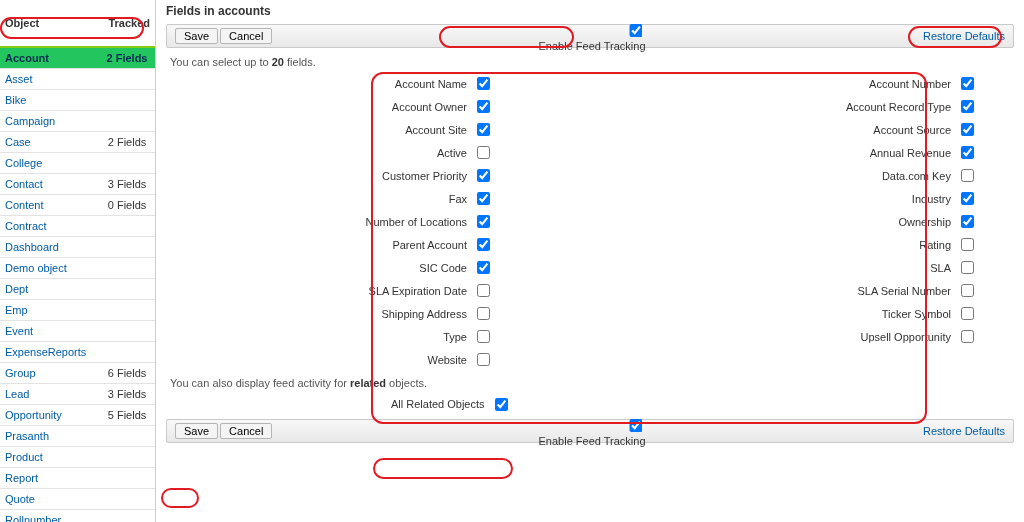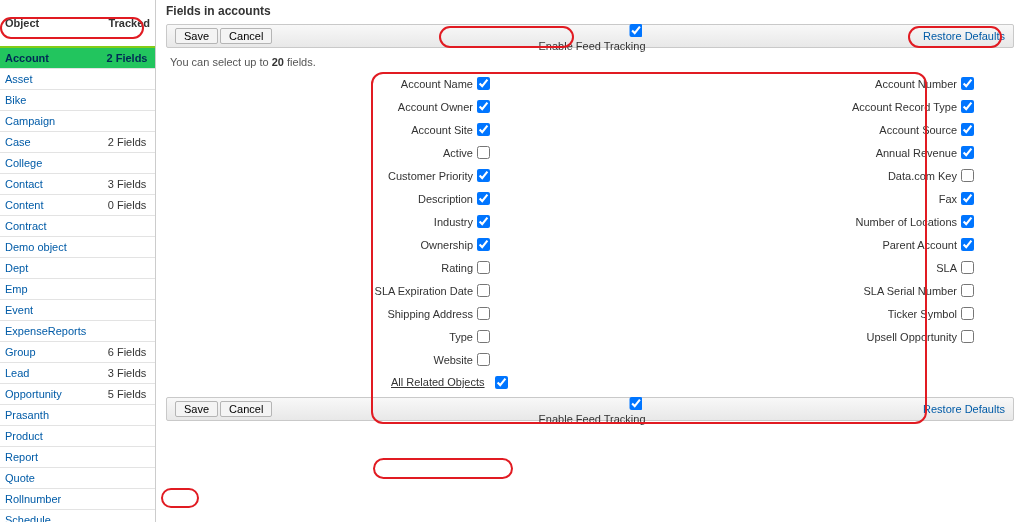--- a/index.html
+++ b/index.html
@@ -116,36 +116,36 @@
   }
   .field-row {
     display: flex;
     align-items: center;
     justify-content: flex-end;
     height: 23px;
   }
   .field-row label {
     text-align: right;
     color: #333;
-    padding-right: 4px;
+    padding-right: 10px;
     white-space: nowrap;
   }
   .field-row input[type="checkbox"] {
     margin: 0;
     width: 13px;
     height: 13px;
   }
   .related-row {
     display: flex;
     align-items: center;
     justify-content: flex-start;
     padding-left: 225px;
     height: 22px;
   }
-  .related-row label { padding-right: 6px; text-decoration: underline; }
+  .related-row label { padding-right: 6px; }
   
   .red-ring {
     border: 2px solid #e11b22;
     border-radius: 12px;
     position: absolute;
     pointer-events: none;
   }
 </style>
 </head>
 <body>
@@ -191,20 +191,24 @@
           </tr>
           <tr>
             <td>Content</td>
             <td class="tracked">0 Fields</td>
           </tr>
           <tr>
             <td>Contract</td>
             <td class="tracked"></td>
           </tr>
           <tr>
+            <td>Dashboard</td>
+            <td class="tracked"></td>
+          </tr>
+          <tr>
             <td>Demo object</td>
             <td class="tracked"></td>
           </tr>
           <tr>
             <td>Dept</td>
             <td class="tracked"></td>
           </tr>
           <tr>
             <td>Emp</td>
             <td class="tracked"></td>
@@ -309,24 +313,20 @@
         </div>
         <div class="field-row">
           <label>Customer Priority</label>
           <input type="checkbox" checked="" style="">
         </div>
         <div class="field-row">
           <label>Data.com Key</label>
           <input type="checkbox" style="">
         </div>
         <div class="field-row">
-          <label>Description</label>
-          <input type="checkbox" checked="" style="">
-        </div>
-        <div class="field-row">
           <label>Fax</label>
           <input type="checkbox" checked="" style="">
         </div>
         <div class="field-row">
           <label>Industry</label>
           <input type="checkbox" checked="" style="">
         </div>
         <div class="field-row">
           <label>Number of Locations</label>
           <input type="checkbox" checked="" style="">
@@ -337,20 +337,24 @@
         </div>
         <div class="field-row">
           <label>Parent Account</label>
           <input type="checkbox" checked="" style="">
         </div>
         <div class="field-row">
           <label>Rating</label>
           <input type="checkbox" style="">
         </div>
         <div class="field-row">
+          <label>SIC Code</label>
+          <input type="checkbox" checked="" style="">
+        </div>
+        <div class="field-row">
           <label>SLA</label>
           <input type="checkbox" style="">
         </div>
         <div class="field-row">
           <label>SLA Expiration Date</label>
           <input type="checkbox" style="">
         </div>
         <div class="field-row">
           <label>SLA Serial Number</label>
           <input type="checkbox" style="">
@@ -370,20 +374,23 @@
         <div class="field-row">
           <label>Upsell Opportunity</label>
           <input type="checkbox" style="">
         </div>
         <div class="field-row">
           <label>Website</label>
           <input type="checkbox" style="">
         </div>
       </div>
 
+    <div class="hint" style="margin-top:6px">
+      <span>You can also display feed activity for </span><b>related</b><span> objects.</span>
+    </div>
 
     <div class="related-row">
       <label>All Related Objects</label>
       <input type="checkbox" id="allrel" checked="" style="">
     </div>
 
     <div class="toolbar" style="margin-top:4px">
       <button>Save</button>
       <button>Cancel</button>
       <span class="center">

